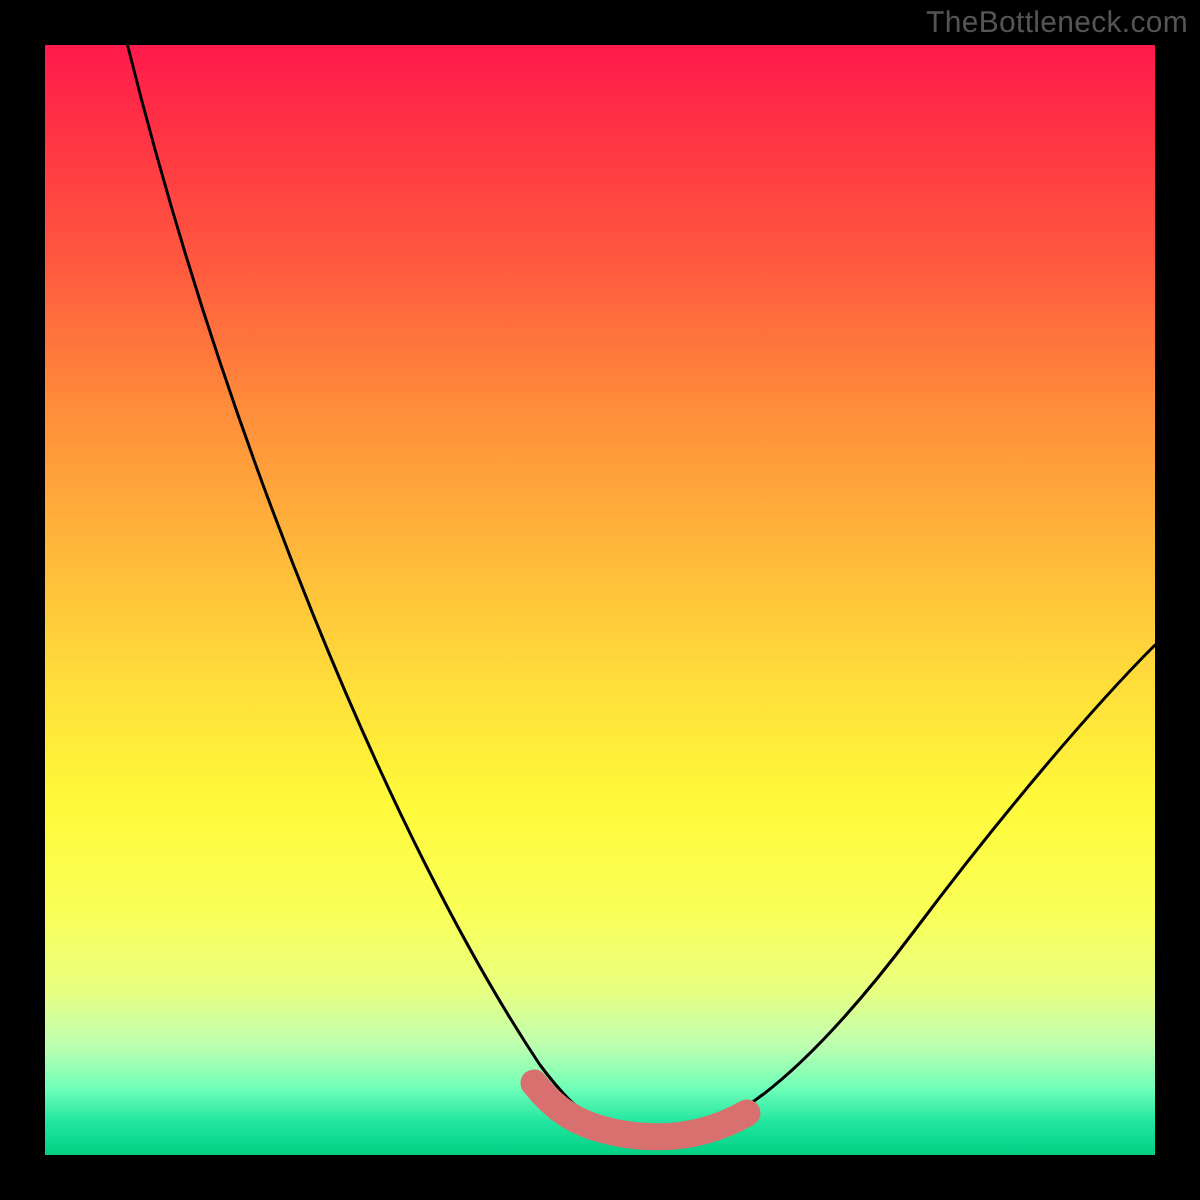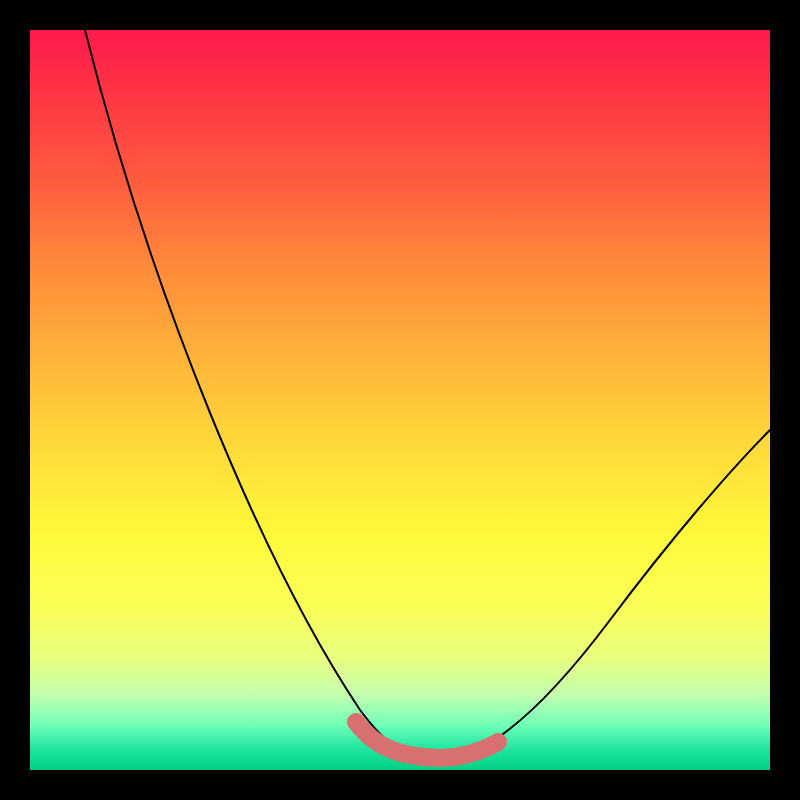--- a/index.html
+++ b/index.html
@@ -68,20 +68,21 @@
     stroke: #d97070;
     stroke-width: 18;
     stroke-linecap: round;
   }
 </style>
 </head>
 <body>
 
 <div class="frame">
 
+  <div class="source">TheBottleneck.com</div>
 
   <div class="plot-area">
     <svg class="curves" viewBox="0 0 740 740">
       <path class="thin" d="M 55 0
                C 120 260, 230 530, 330 680
                C 345 700, 355 710, 365 716"></path>
       <path class="thin" d="M 340 705
                C 370 728, 420 730, 460 718"></path>
       <path class="thin" d="M 430 726
                C 470 715, 520 670, 580 590

